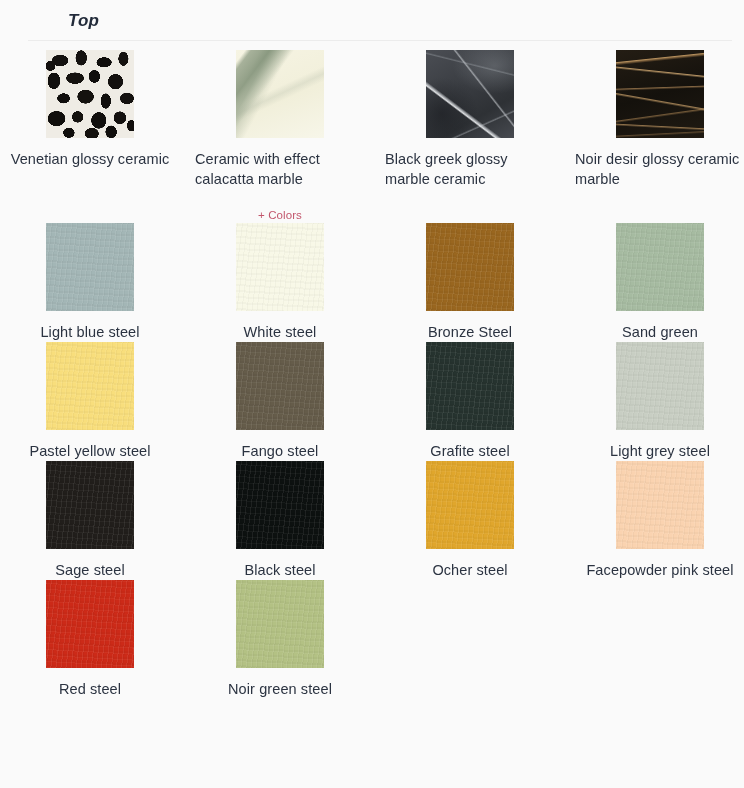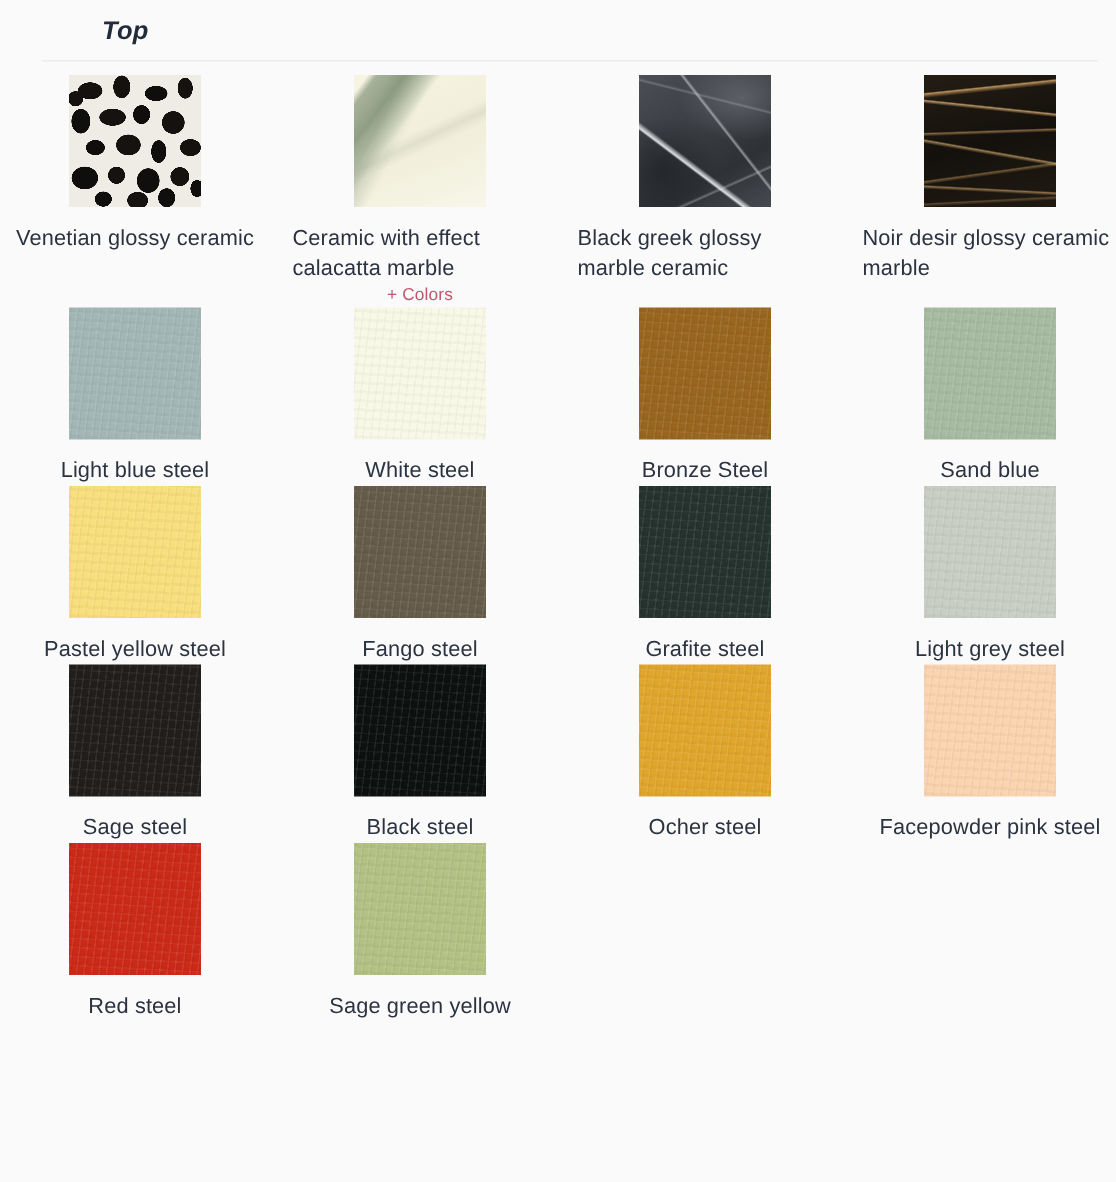--- a/index.html
+++ b/index.html
@@ -75,21 +75,21 @@
   .swatch-label {
     margin-top: 11px;
     font-size: 14.5px;
     line-height: 20px;
     text-align: left;
     color: #2b3341;
     max-width: 170px;
     letter-spacing: .1px;
   }
   .swatch-extra {
-    margin-top: 1px;
+    margin-top: 19px;
     font-size: 11.5px;
     line-height: 15px;
     text-align: center;
     color: #c2566c;
     letter-spacing: .1px;
   }
 
   
   .tex-terrazzo {
     background-color: #efece5;
@@ -190,21 +190,21 @@
       <div class="swatch-cell">
         <div class="swatch-chip" style="background-color: rgb(153, 102, 31);">
           <span class="chip-grain"></span>
         </div>
         <div class="swatch-label">Bronze Steel</div>
       </div>
       <div class="swatch-cell">
         <div class="swatch-chip" style="background-color: rgb(166, 187, 161);">
           <span class="chip-grain"></span>
         </div>
-        <div class="swatch-label">Sand blue</div>
+        <div class="swatch-label">Sand green</div>
       </div>
       <div class="swatch-cell">
         <div class="swatch-chip" style="background-color: rgb(248, 222, 124);">
           <span class="chip-grain"></span>
         </div>
         <div class="swatch-label">Pastel yellow steel</div>
       </div>
       <div class="swatch-cell">
         <div class="swatch-chip" style="background-color: rgb(101, 92, 74);">
           <span class="chip-grain"></span>
@@ -250,17 +250,17 @@
       <div class="swatch-cell">
         <div class="swatch-chip" style="background-color: rgb(204, 42, 24);">
           <span class="chip-grain"></span>
         </div>
         <div class="swatch-label">Red steel</div>
       </div>
       <div class="swatch-cell">
         <div class="swatch-chip" style="background-color: rgb(179, 193, 132);">
           <span class="chip-grain"></span>
         </div>
-        <div class="swatch-label">Sage green yellow</div>
+        <div class="swatch-label">Noir green steel</div>
       </div>
     </div>
 
 </div>
 
 </body></html>

